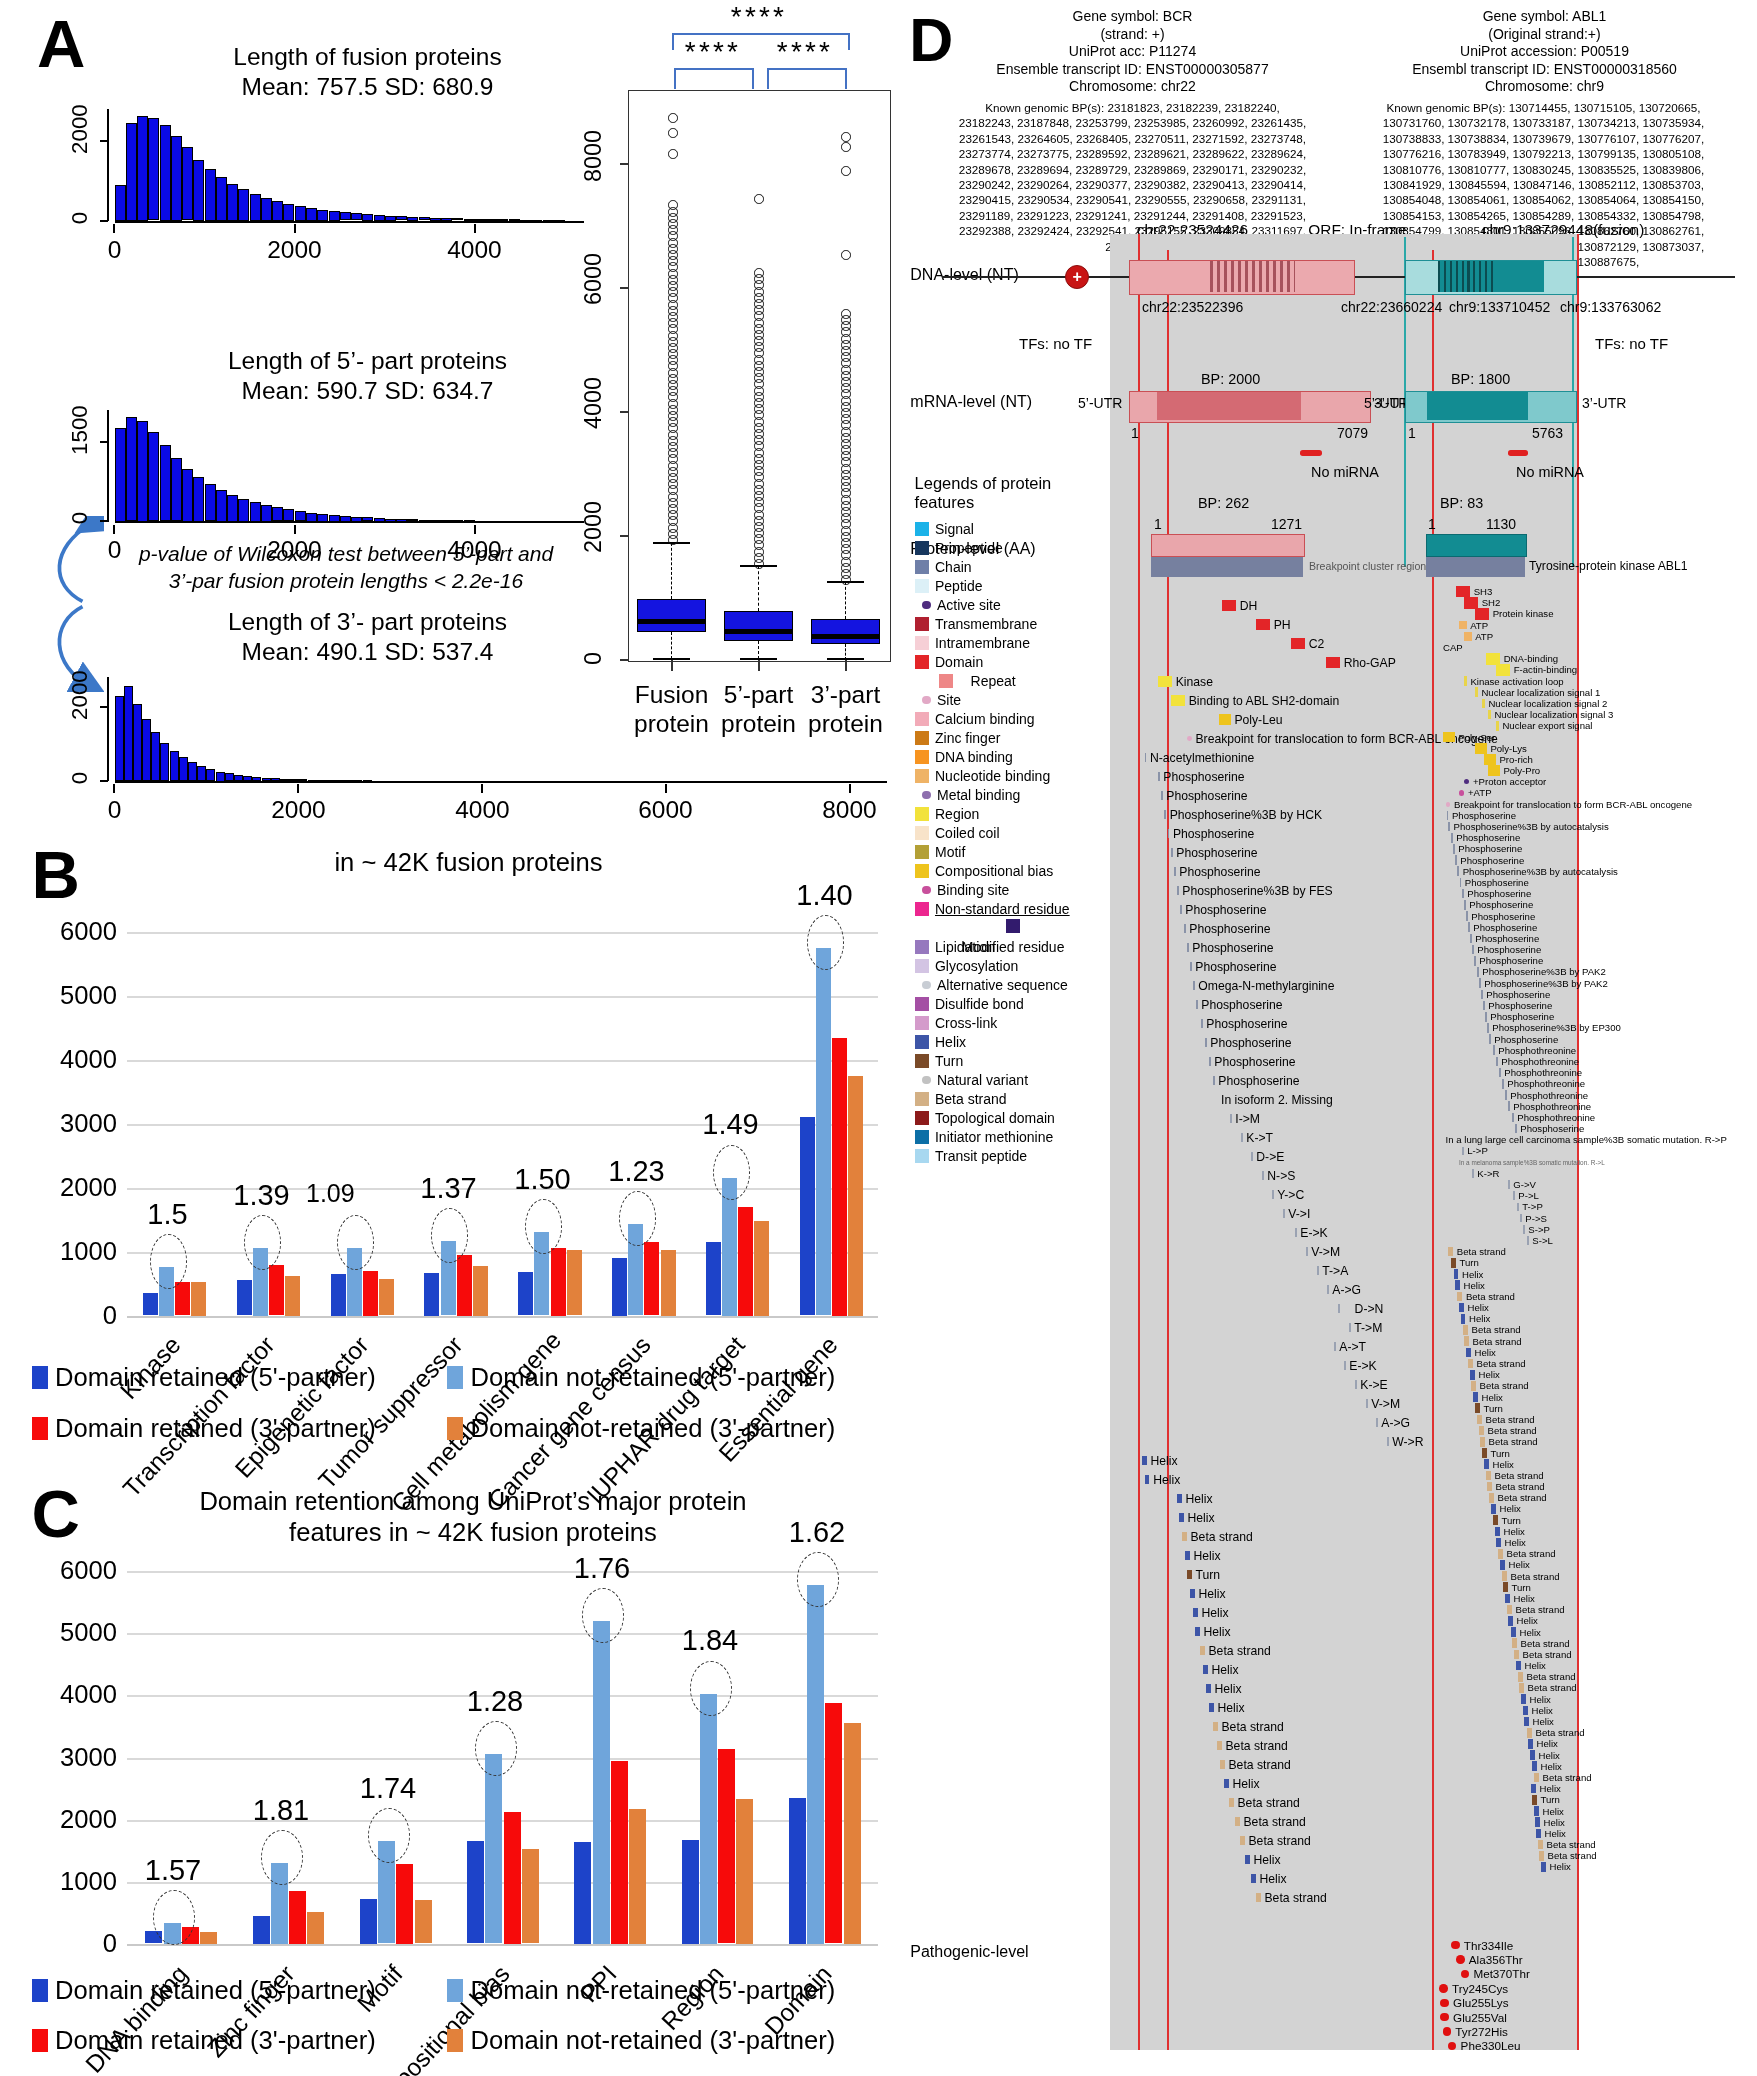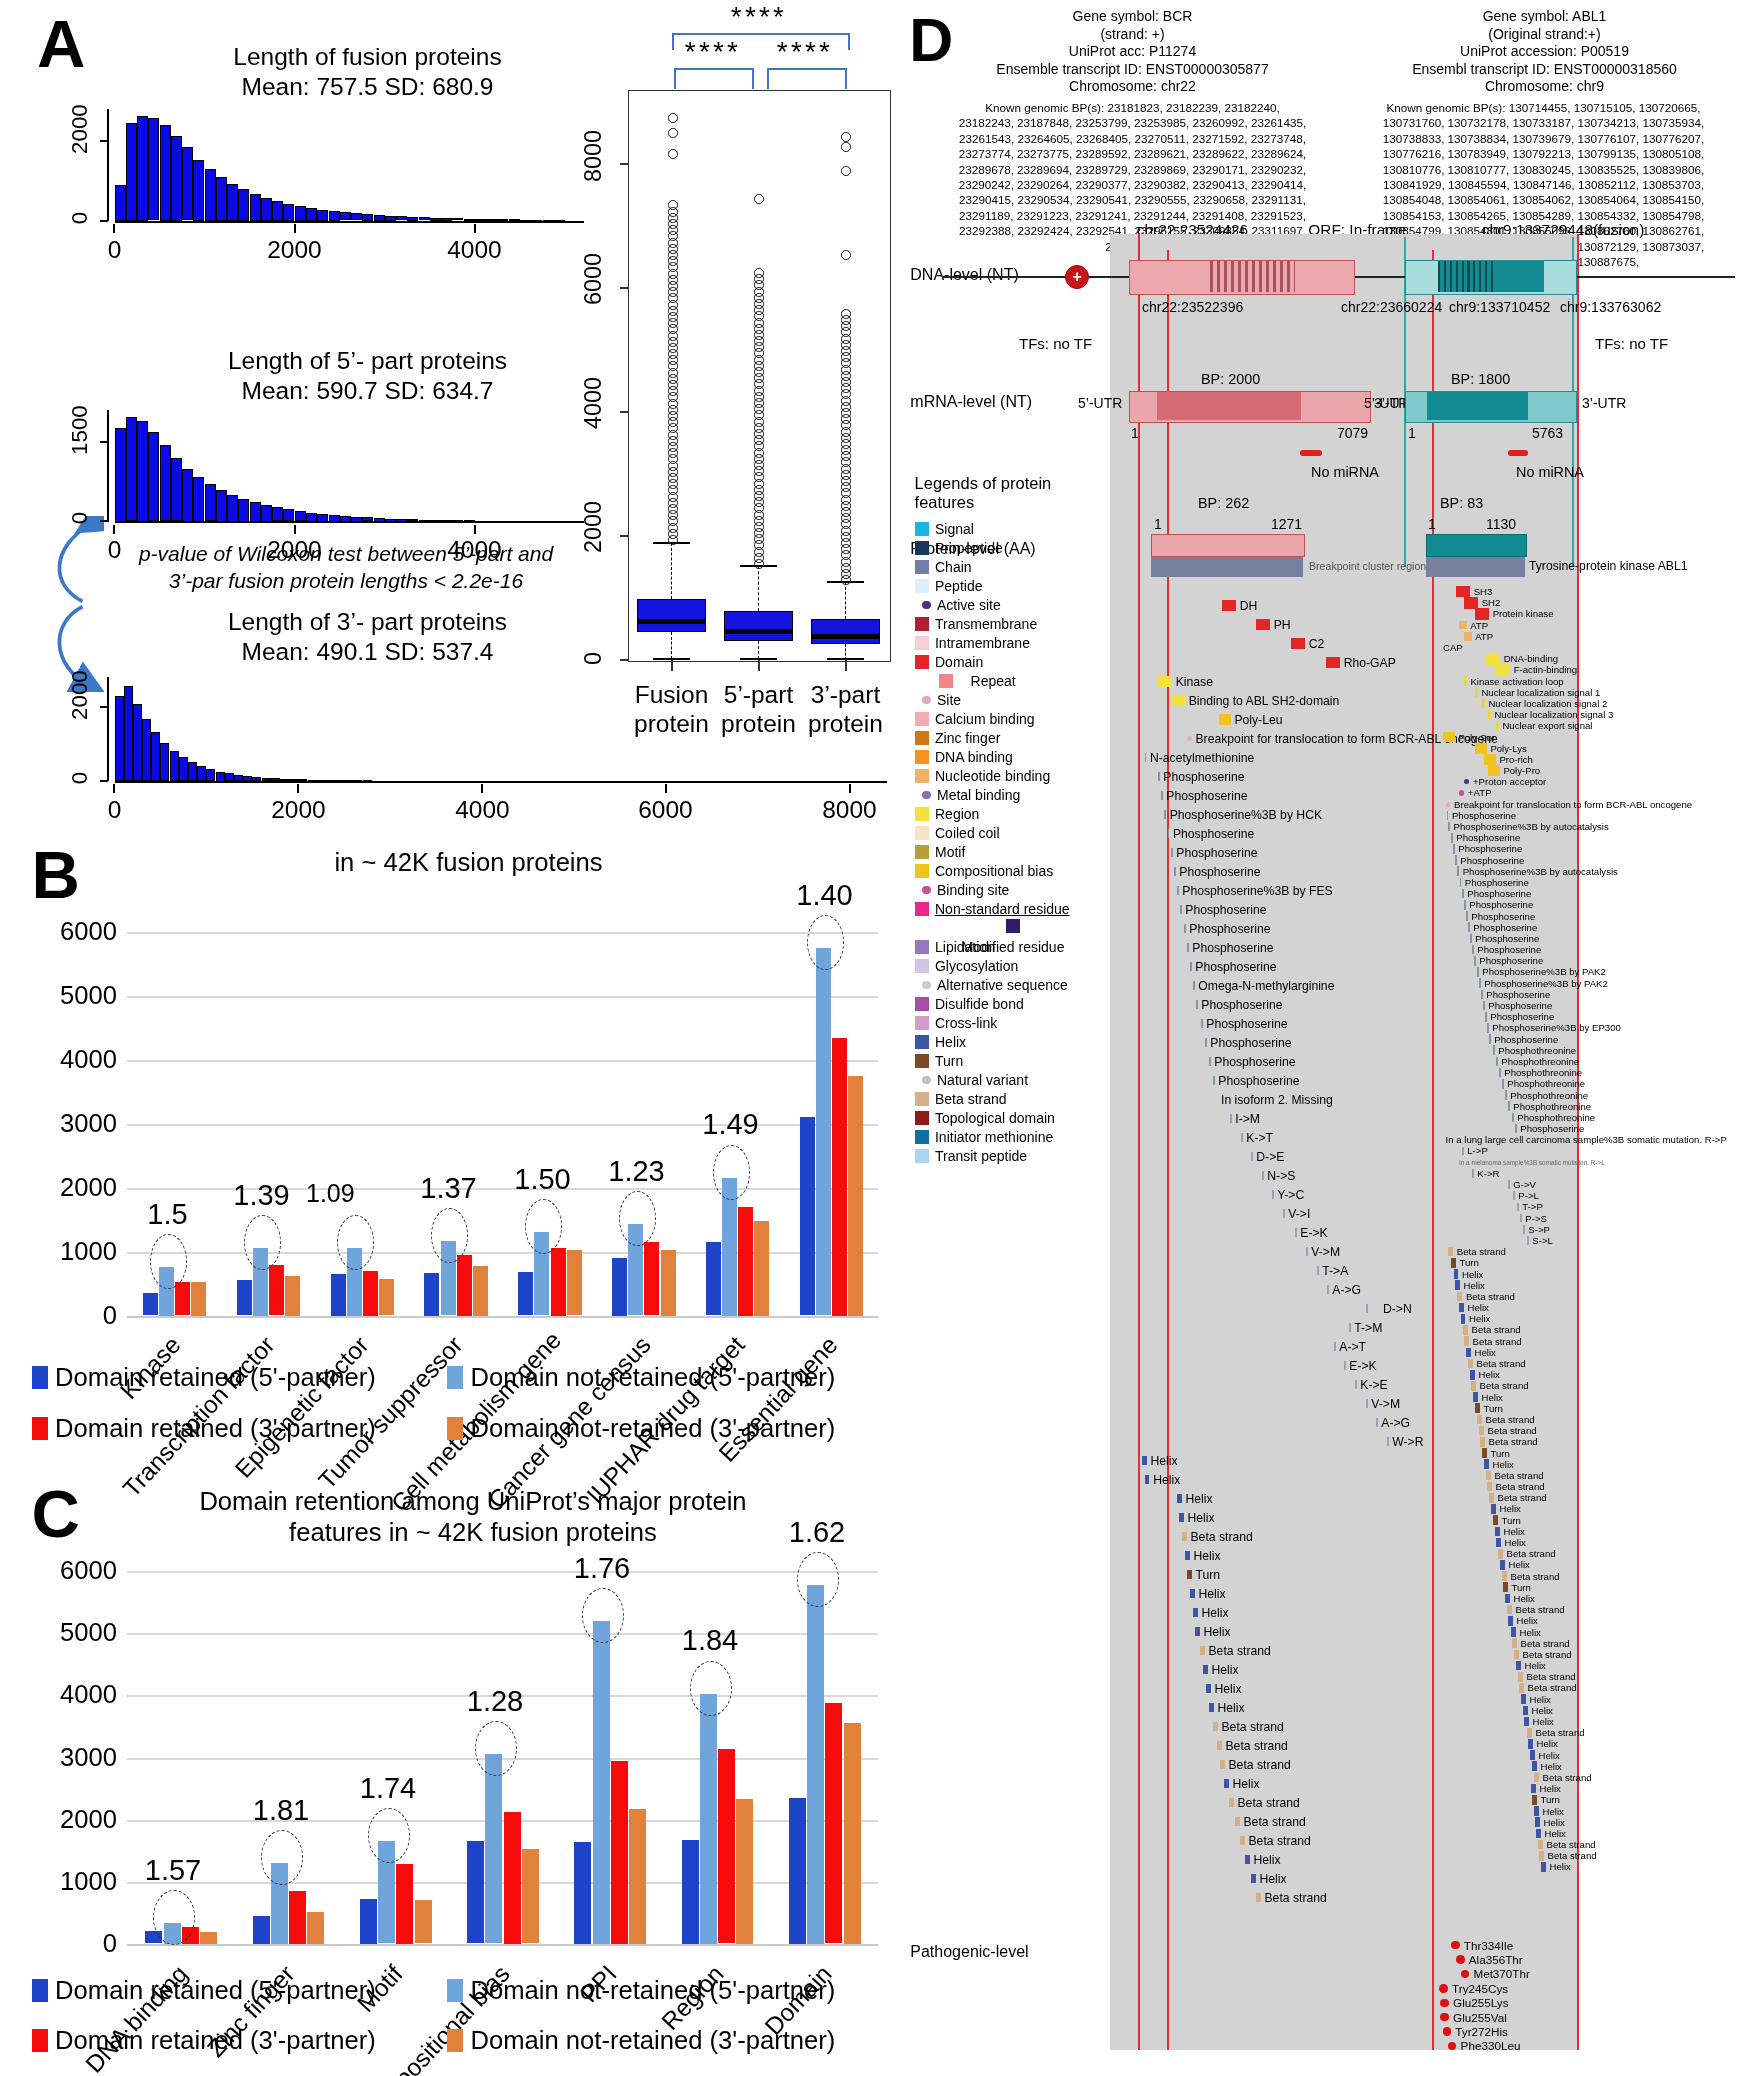--- a/index.html
+++ b/index.html
@@ -969,21 +969,21 @@
         <div style="font-size: 12.2px;">V-&gt;M</div>
       </div>
       <div style="position: relative; height: 19px; margin-left: 175px; display: flex; align-items: center; gap: 3.7px; white-space: nowrap;">
         <div style="width: 1.6px; height: 8.5px; background: rgb(154, 162, 178); flex: 0 0 auto;"></div>
         <div style="font-size: 12.2px;">T-&gt;A</div>
       </div>
       <div style="position: relative; height: 19px; margin-left: 185px; display: flex; align-items: center; gap: 3.7px; white-space: nowrap;">
         <div style="width: 1.6px; height: 8.5px; background: rgb(154, 162, 178); flex: 0 0 auto;"></div>
         <div style="font-size: 12.2px;">A-&gt;G</div>
       </div>
-      <div style="position: relative; height: 19px; margin-left: 196px; display: flex; align-items: center; gap: 15px; white-space: nowrap; justify-content: center;">
+      <div style="position: relative; height: 19px; margin-left: 196px; display: flex; align-items: center; gap: 15px; white-space: nowrap;">
         <div style="width: 1.6px; height: 8.5px; background: rgb(154, 162, 178); flex: 0 0 auto;"></div>
         <div style="font-size: 12.2px;">D-&gt;N</div>
       </div>
       <div style="position: relative; height: 19px; margin-left: 207px; display: flex; align-items: center; gap: 3.7px; white-space: nowrap;">
         <div style="width: 1.6px; height: 8.5px; background: rgb(154, 162, 178); flex: 0 0 auto;"></div>
         <div style="font-size: 12.2px;">T-&gt;M</div>
       </div>
       <div style="position: relative; height: 19px; margin-left: 192px; display: flex; align-items: center; gap: 3.7px; white-space: nowrap;">
         <div style="width: 1.6px; height: 8.5px; background: rgb(154, 162, 178); flex: 0 0 auto;"></div>
         <div style="font-size: 12.2px;">A-&gt;T</div>

